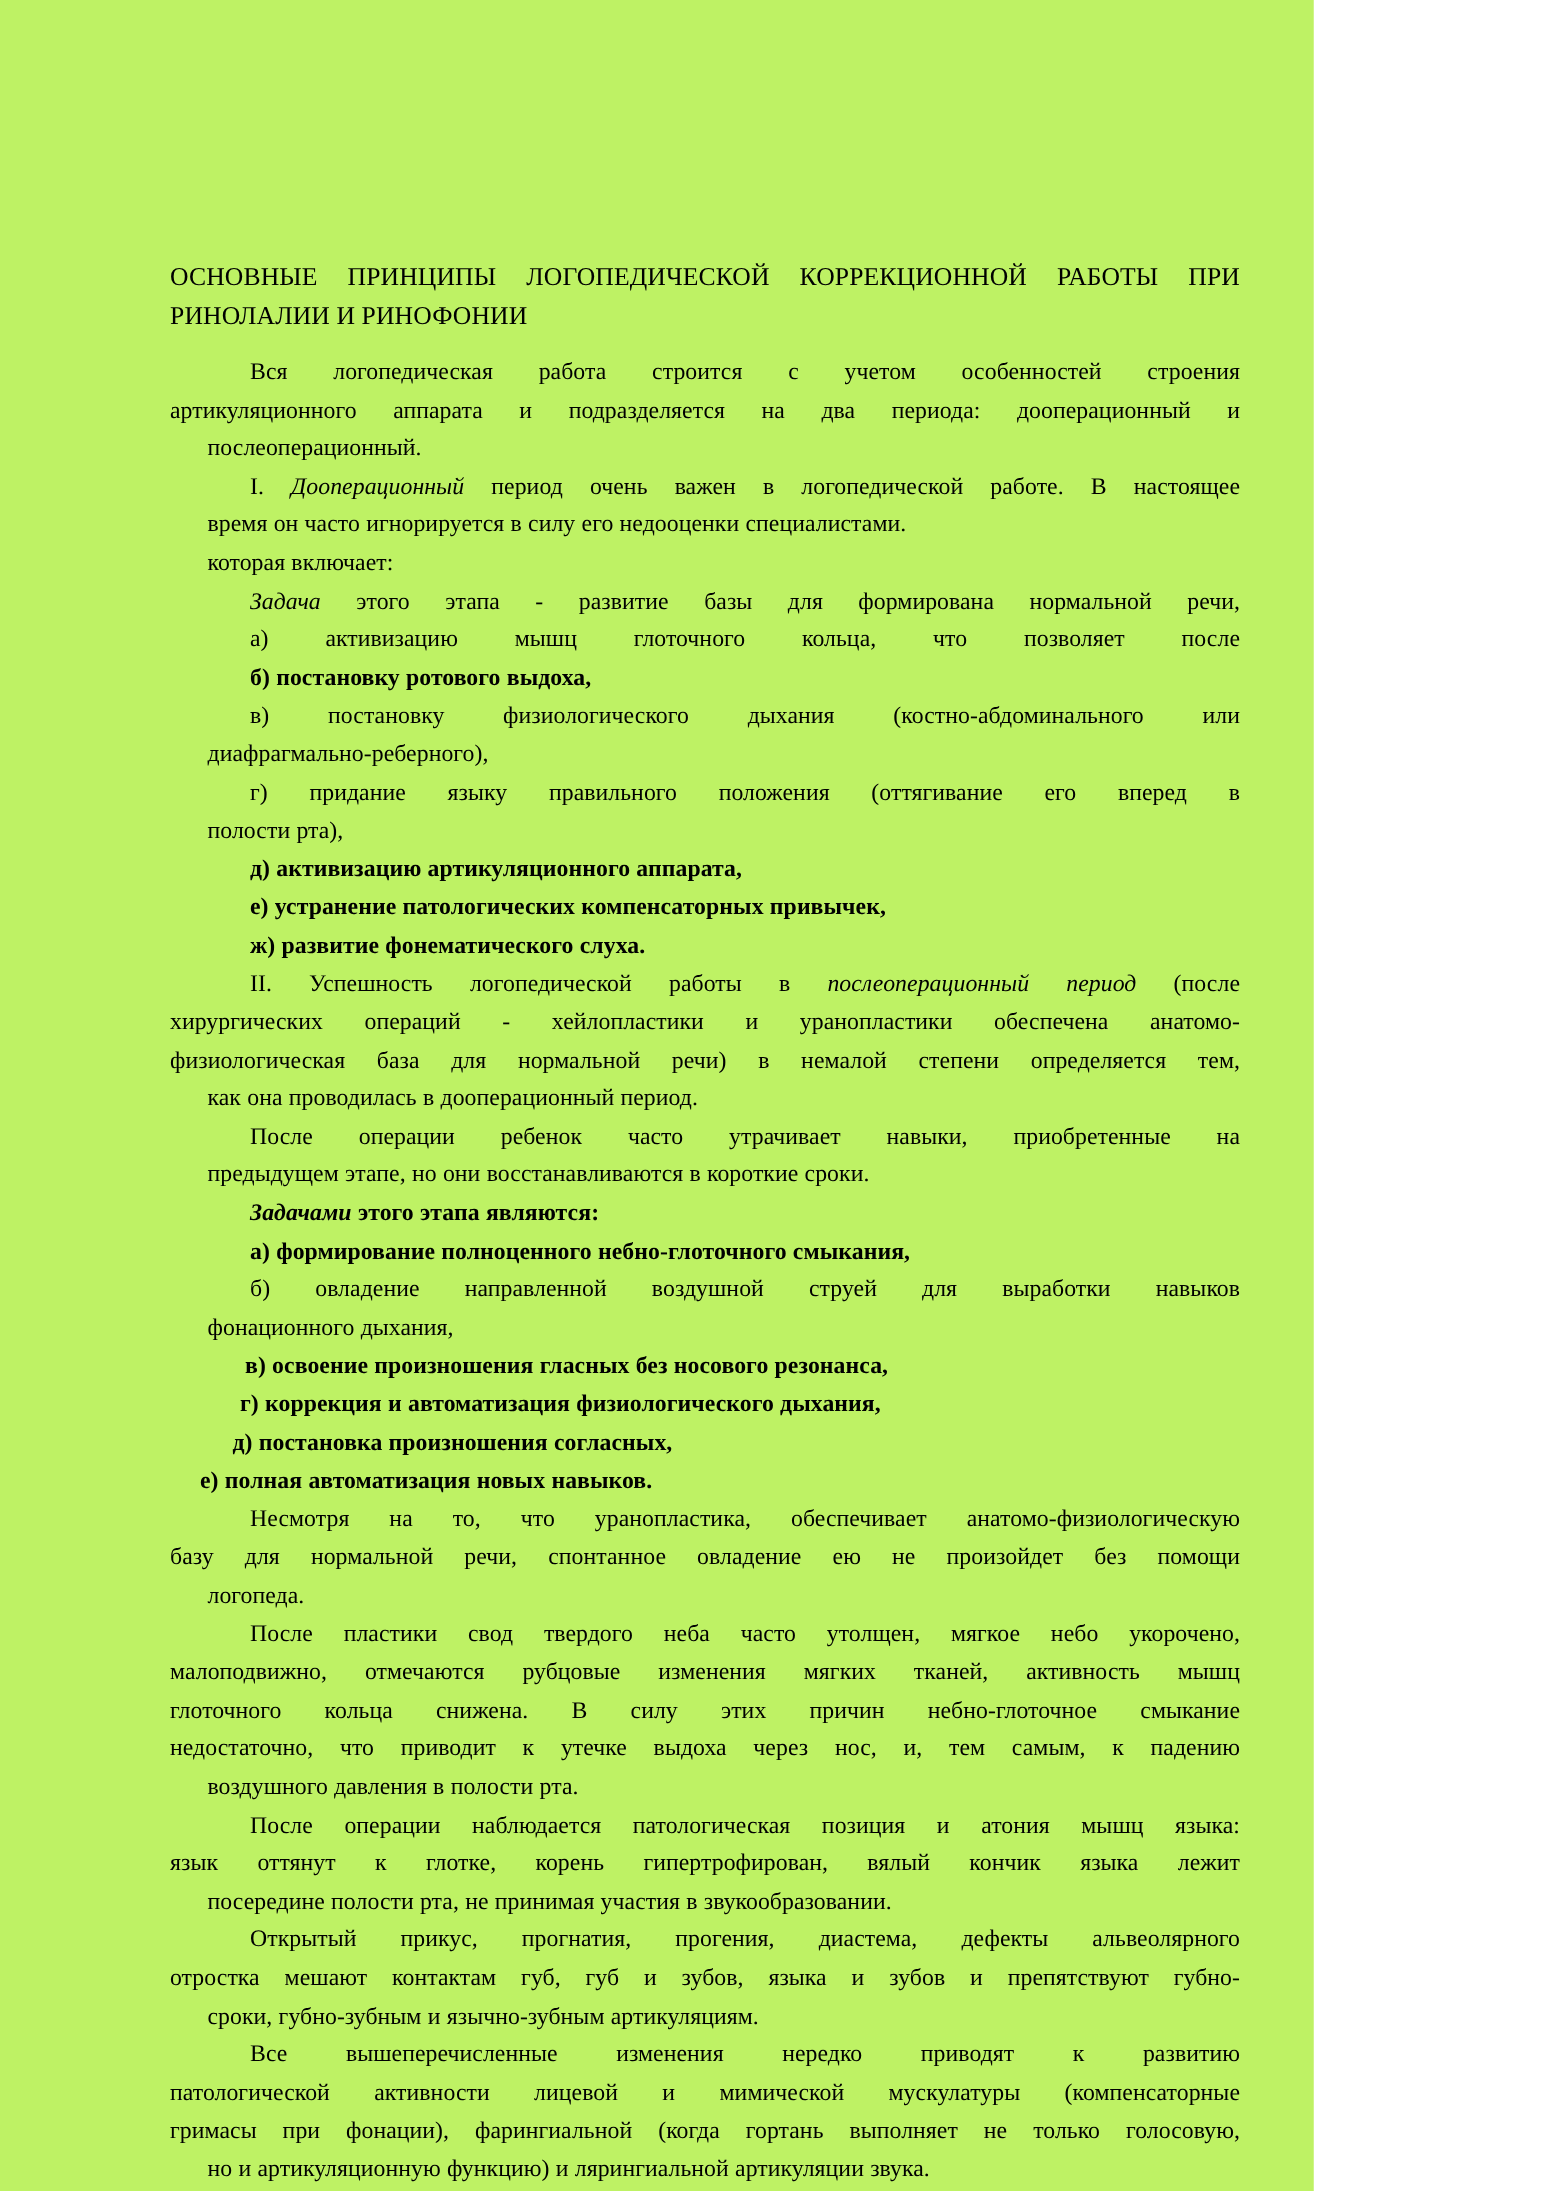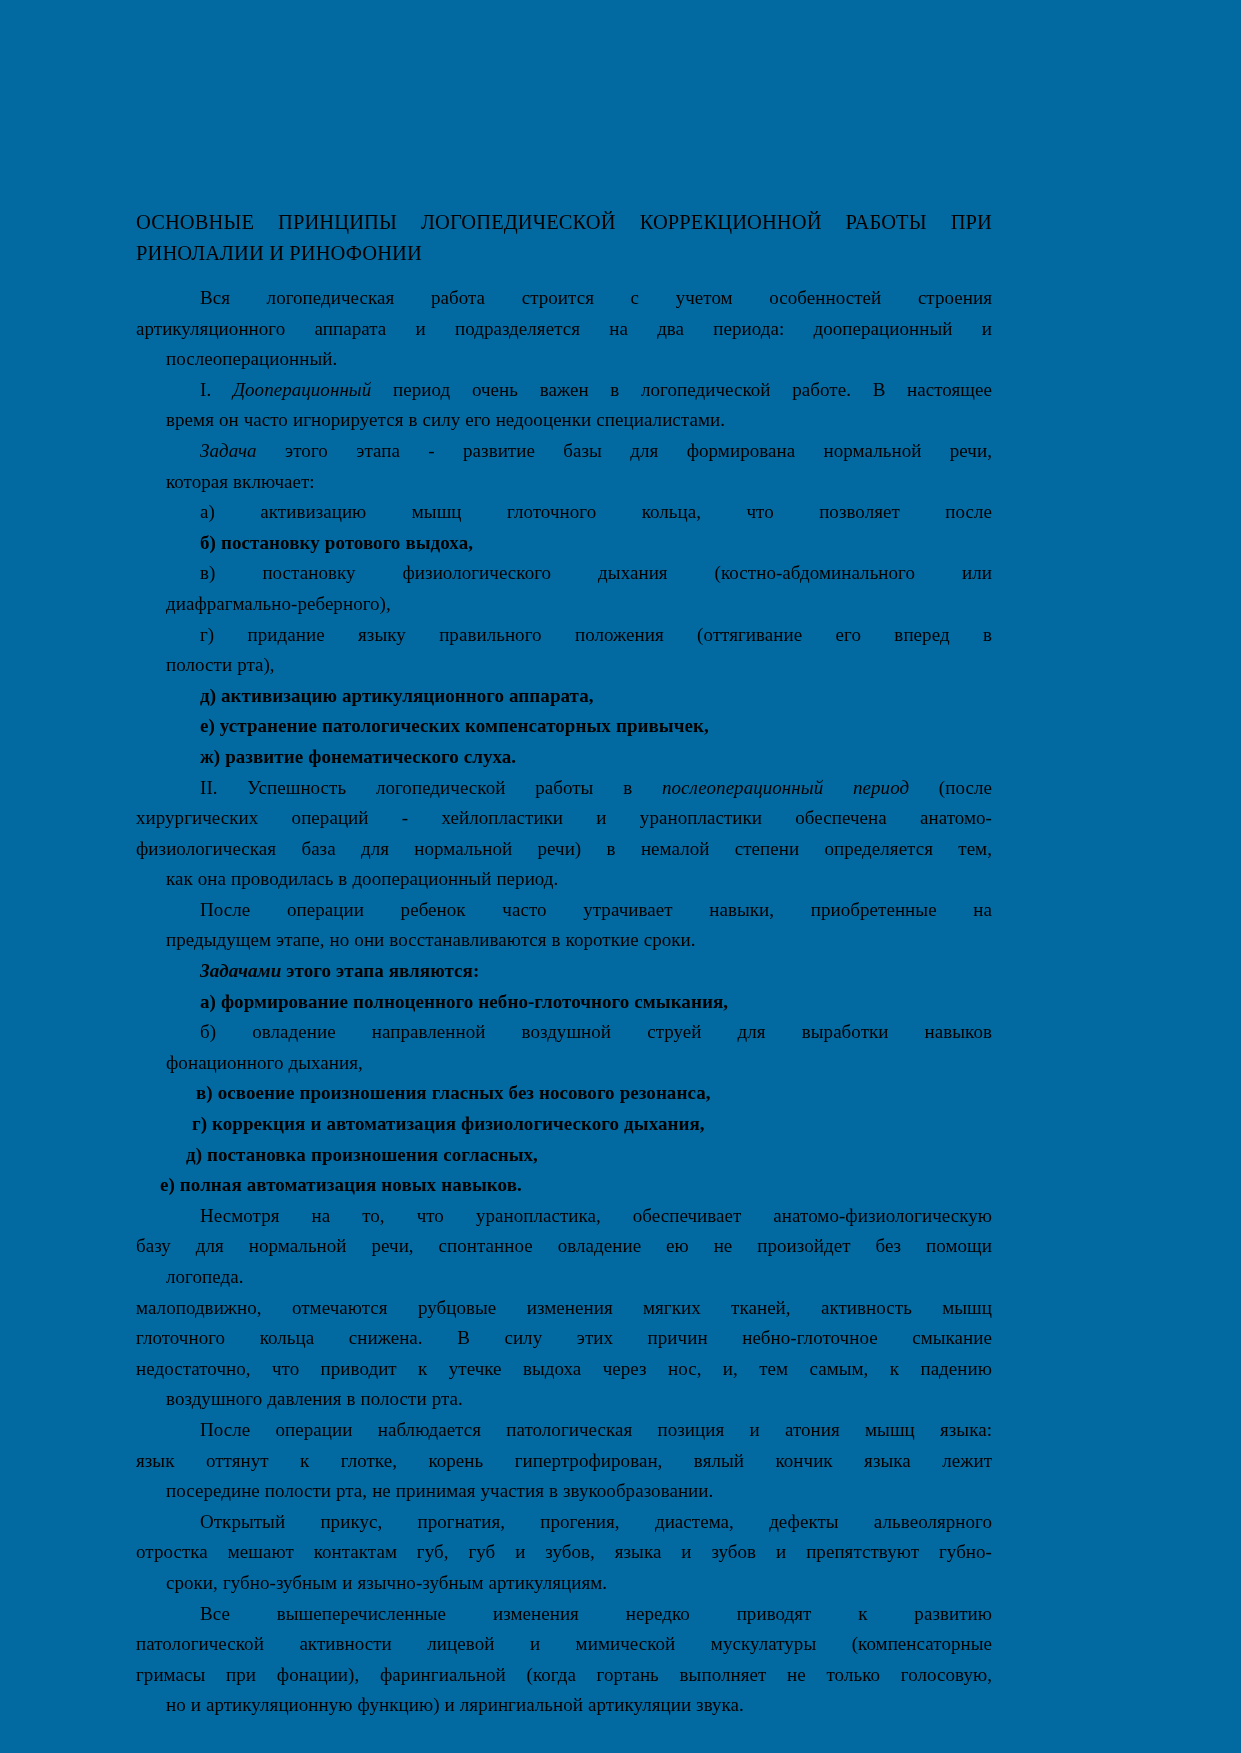--- a/index.html
+++ b/index.html
@@ -10,23 +10,23 @@
   }
   body {
     width: 1241px;
     height: 1753px;
     font-family: "Liberation Serif", "DejaVu Serif", serif;
     color: #000000;
     -webkit-font-smoothing: antialiased;
   }
   .page {
     position: relative;
-    width: 1241px;
+    width: 1051px;
     height: 1753px;
-    background: #0369a1;
+    background: #bef264;
     box-sizing: border-box;
     overflow: hidden;
   }
   .content {
     position: absolute;
     left: 136px;
     top: 207px;
     width: 856px;
   }
   .doc-title {
@@ -101,22 +101,22 @@
       <span class="ln">артикуляционного аппарата и подразделяется на два периода: дооперационный и</span>
       <span class="ln last">послеоперационный.</span>
     </p>
 
     <p class="para">
       <span class="ln ind-1"><span>I. </span><i class="it">Дооперационный</i><span> период очень важен в логопедической работе. В настоящее</span></span>
       <span class="ln last">время он часто игнорируется в силу его недооценки специалистами.</span>
     </p>
 
     <p class="para">
+      <span class="ln last">которая включает:</span>
       <span class="ln ind-1"><i class="it">Задача</i><span> этого этапа - развитие базы для формирована нормальной речи,</span></span>
-      <span class="ln last">которая включает:</span>
     </p>
 
     <p class="para">
       <span class="ln ind-1">а) активизацию мышц глоточного кольца, что позволяет после</span>
     </p>
 
     <p class="para">
       <span class="ln natural ind-1">б) постановку ротового выдоха,</span>
     </p>
 
@@ -183,20 +183,21 @@
       <span class="ln natural ind-5">е) полная автоматизация новых навыков.</span>
     </p>
 
     <p class="para">
       <span class="ln ind-1">Несмотря на то, что уранопластика, обеспечивает анатомо-физиологическую</span>
       <span class="ln">базу для нормальной речи, спонтанное овладение ею не произойдет без помощи</span>
       <span class="ln last">логопеда.</span>
     </p>
 
     <p class="para">
+      <span class="ln ind-1">После пластики свод твердого неба часто утолщен, мягкое небо укорочено,</span>
       <span class="ln">малоподвижно, отмечаются рубцовые изменения мягких тканей, активность мышц</span>
       <span class="ln">глоточного кольца снижена. В силу этих причин небно-глоточное смыкание</span>
       <span class="ln">недостаточно, что приводит к утечке выдоха через нос, и, тем самым, к падению</span>
       <span class="ln last">воздушного давления в полости рта.</span>
     </p>
 
     <p class="para">
       <span class="ln ind-1">После операции наблюдается патологическая позиция и атония мышц языка:</span>
       <span class="ln">язык оттянут к глотке, корень гипертрофирован, вялый кончик языка лежит</span>
       <span class="ln last">посередине полости рта, не принимая участия в звукообразовании.</span>

